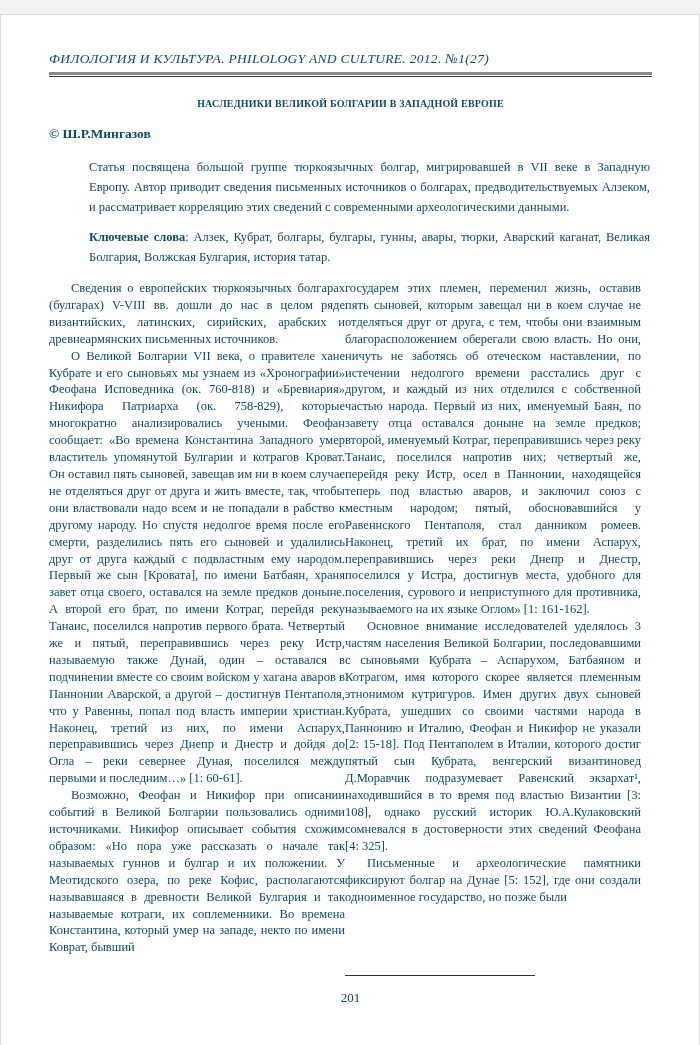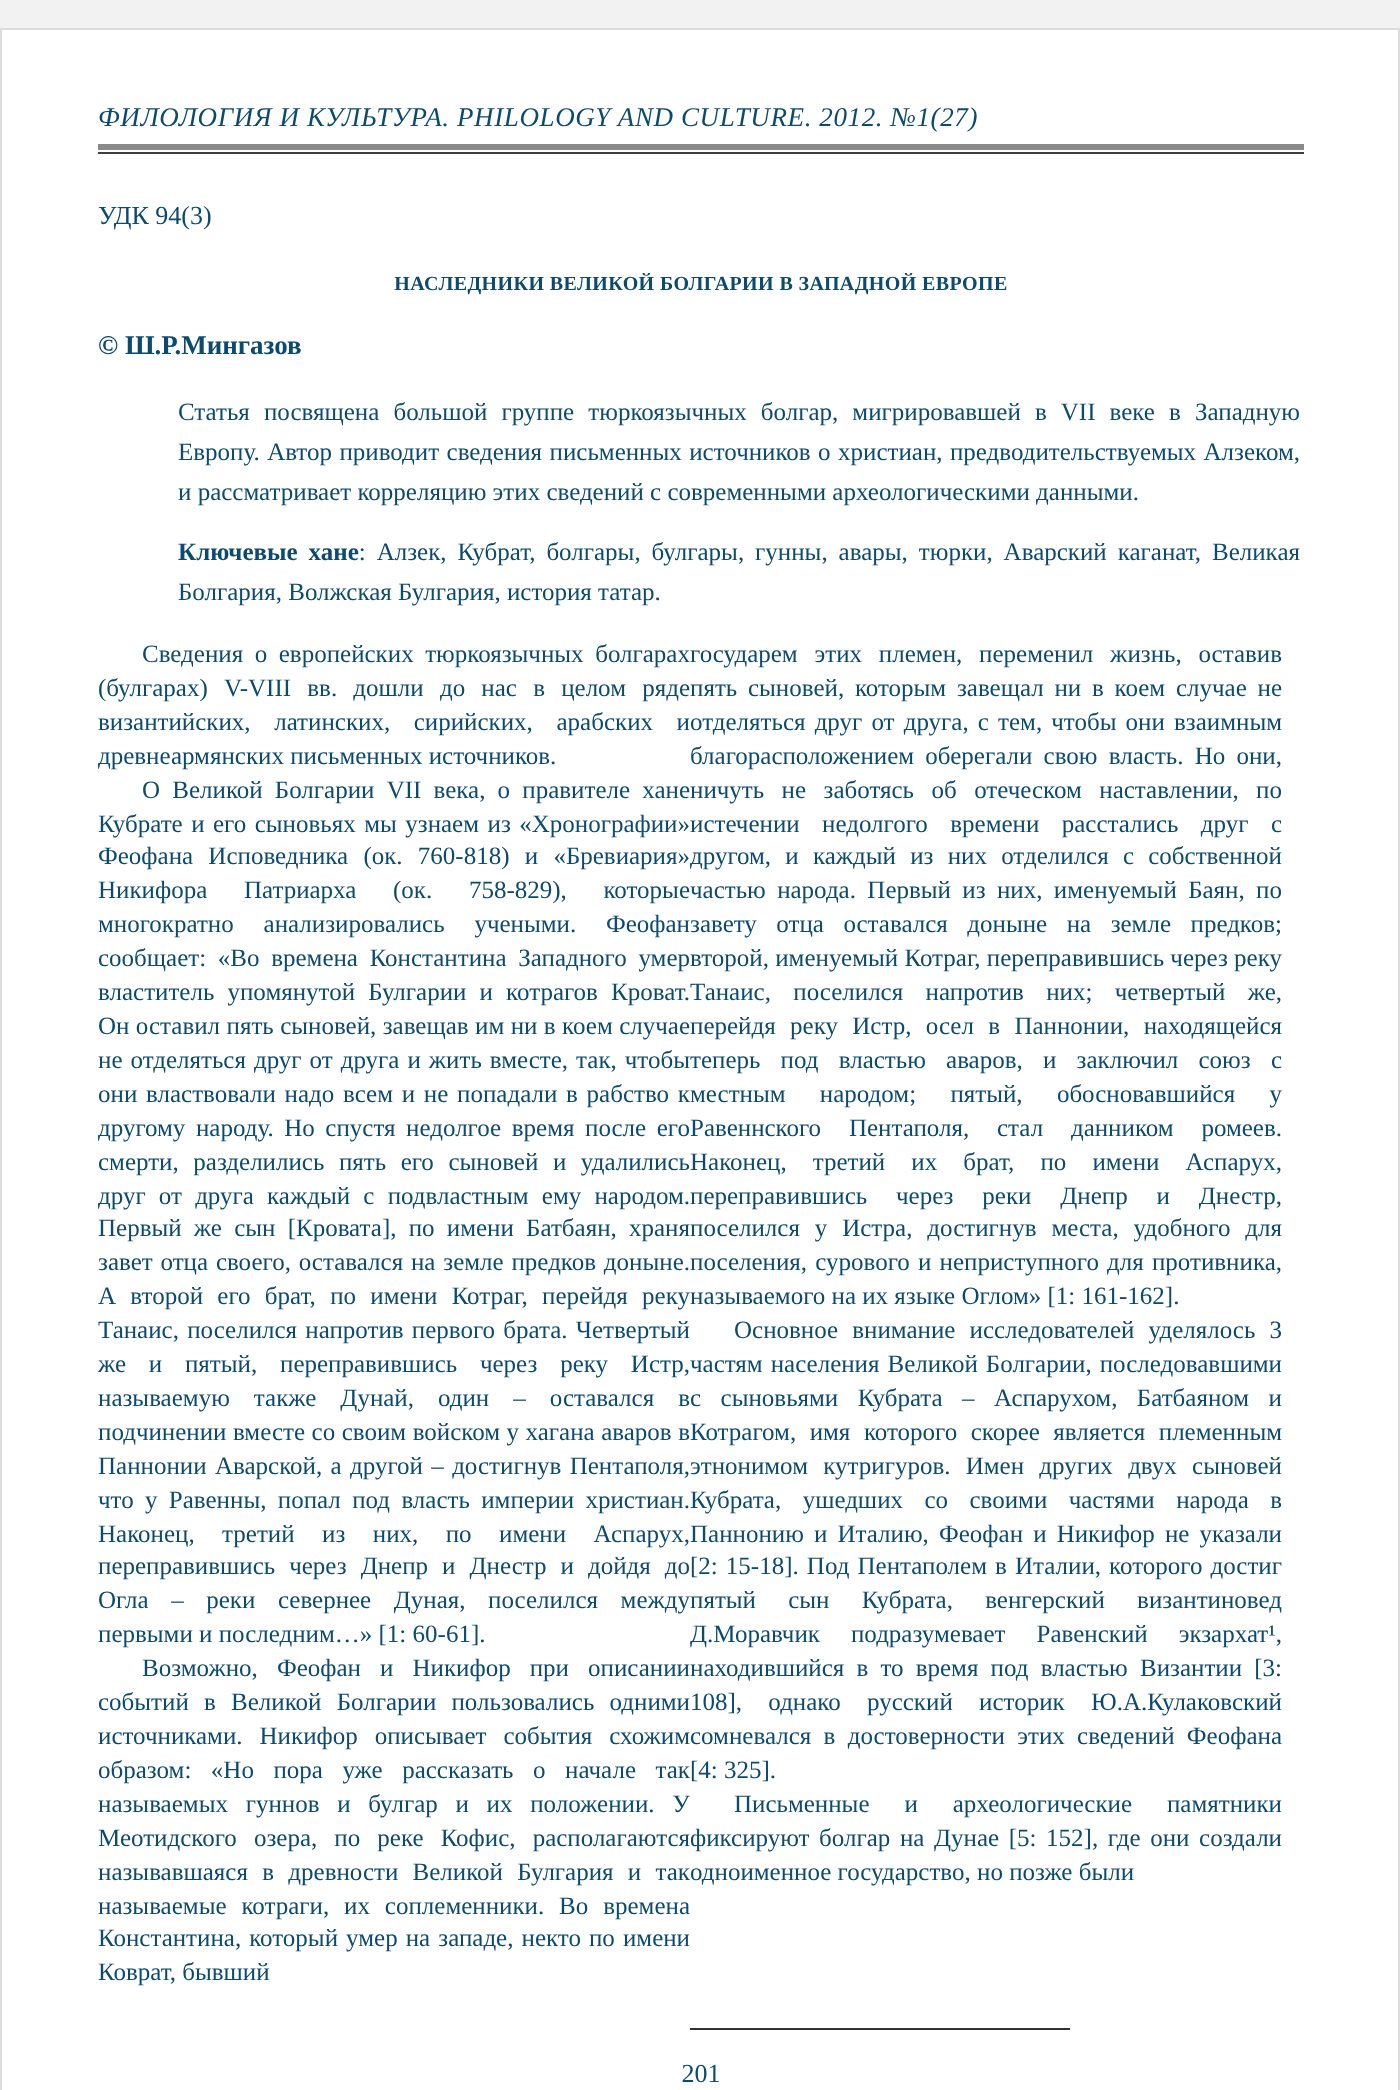--- a/index.html
+++ b/index.html
@@ -92,30 +92,29 @@
 </style>
 </head>
 <body>
 
 <div class="page">
 
   <div class="journal-header">ФИЛОЛОГИЯ И КУЛЬТУРА. PHILOLOGY AND CULTURE. 2012. №1(27)</div>
 
   <div class="header-rule"></div>
 
-  <div class="udk">УДК 94(3)</div>
 
   <div class="article-title">НАСЛЕДНИКИ ВЕЛИКОЙ БОЛГАРИИ В ЗАПАДНОЙ ЕВРОПЕ</div>
 
   <div class="author-line">© Ш.Р.Мингазов</div>
 
-  <div class="abstract-block">Статья посвящена большой группе тюркоязычных болгар, мигрировавшей в VII веке в Западную Европу. Автор приводит сведения письменных источников о христиан, предводительствуемых Алзеком, и рассматривает корреляцию этих сведений с современными археологическими данными.</div>
+  <div class="abstract-block">Статья посвящена большой группе тюркоязычных болгар, мигрировавшей в VII веке в Западную Европу. Автор приводит сведения письменных источников о болгарах, предводительствуемых Алзеком, и рассматривает корреляцию этих сведений с современными археологическими данными.</div>
 
   <div class="keywords-block">
-    <span class="kw-label">Ключевые хане</span><span>: Алзек, Кубрат, болгары, булгары, гунны, авары, тюрки, Аварский каганат, Великая Болгария, Волжская Булгария, история татар.</span>
+    <span class="kw-label">Ключевые слова</span><span>: Алзек, Кубрат, болгары, булгары, гунны, авары, тюрки, Аварский каганат, Великая Болгария, Волжская Булгария, история татар.</span>
   </div>
 
   <div class="body-columns">
 
     <div class="col left-col">
       <p class="indent">Сведения о европейских тюркоязычных болгарах (булгарах) V-VIII вв. дошли до нас в целом ряде византийских, латинских, сирийских, арабских и древнеармянских письменных источников.</p>
       <p class="indent">О Великой Болгарии VII века, о правителе хане Кубрате и его сыновьях мы узнаем из «Хронографии» Феофана Исповедника (ок. 760-818) и «Бревиария» Никифора Патриарха (ок. 758-829), которые многократно анализировались учеными. Феофан сообщает: «Во времена Константина Западного умер властитель упомянутой Булгарии и котрагов Кроват. Он оставил пять сыновей, завещав им ни в коем случае не отделяться друг от друга и жить вместе, так, чтобы они властвовали надо всем и не попадали в рабство к другому народу. Но спустя недолгое время после его смерти, разделились пять его сыновей и удалились друг от друга каждый с подвластным ему народом. Первый же сын [Кровата], по имени Батбаян, храня завет отца своего, оставался на земле предков доныне. А второй его брат, по имени Котраг, перейдя реку Танаис, поселился напротив первого брата. Четвертый же и пятый, переправившись через реку Истр, называемую также Дунай, один – оставался в подчинении вместе со своим войском у хагана аваров в Паннонии Аварской, а другой – достигнув Пентаполя, что у Равенны, попал под власть империи христиан. Наконец, третий из них, по имени Аспарух, переправившись через Днепр и Днестр и дойдя до Огла – реки севернее Дуная, поселился между первыми и последним…» [1: 60-61].</p>
       <p class="indent">Возможно, Феофан и Никифор при описании событий в Великой Болгарии пользовались одними источниками. Никифор описывает события схожим образом: «Но пора уже рассказать о начале так называемых гуннов и булгар и их положении. У Меотидского озера, по реке Кофис, располагаются называвшаяся в древности Великой Булгария и так называемые котраги, их соплеменники. Во времена Константина, который умер на западе, некто по имени Коврат, бывший</p>
     </div>
 

